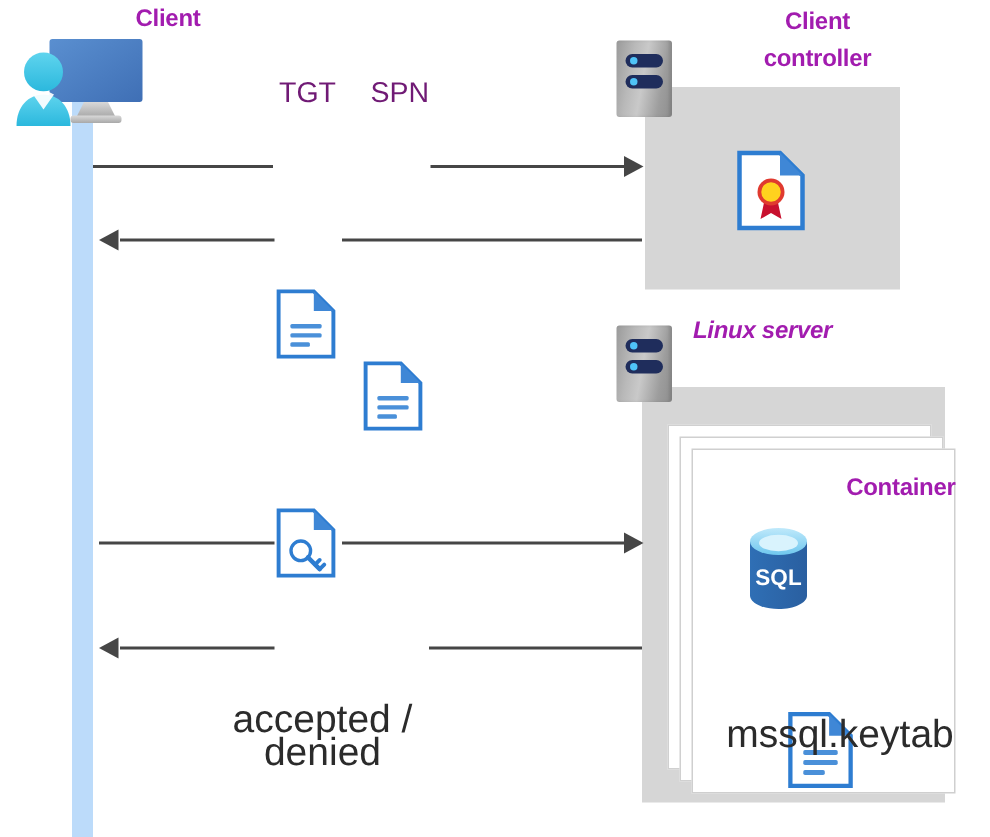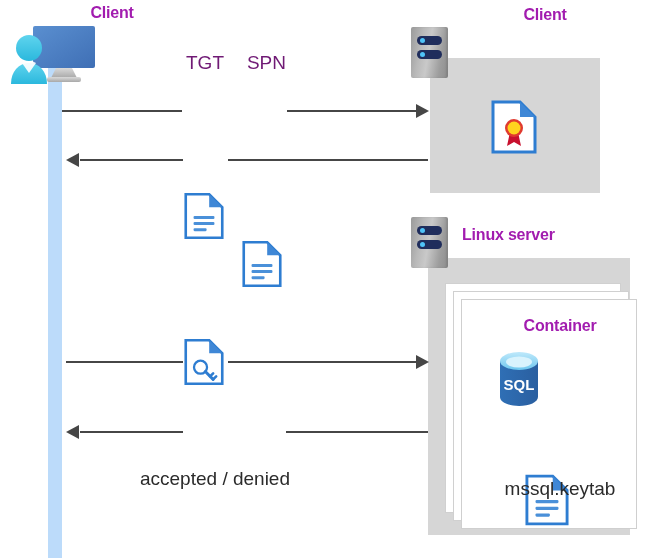--- a/index.html
+++ b/index.html
@@ -3,21 +3,21 @@
 <meta charset="utf-8">
 <style>
   html,body{margin:0;padding:0;background:#ffffff;}
   body{width:660px;height:558px;position:relative;overflow:hidden;
        font-family:"Liberation Sans","DejaVu Sans",sans-serif;color:#1a1a1a;}
   .abs{position:absolute;}
 
   
   .hdr{font-weight:bold;font-size:16px;line-height:25px;color:#a21caf;letter-spacing:-0.2px;}
   .lbl{font-size:19px;line-height:22px;color:#701a75;}
-  .lbl-dark{font-size:19px;line-height:22px;color:#2b2b2b;}
+  .lbl-dark{font-size:26px;line-height:22px;color:#2b2b2b;}
 
   
   #client-lifeline{left:48px;top:68px;width:14px;height:490px;background:#bcdbfa;}
 
   
   .grey-box{background:#d6d6d6;}
 
   
   .rack{width:37px;height:51px;border-radius:2px;
         background:linear-gradient(100deg,#9a9a9a 0%,#b9b9b9 28%,#c9c9c9 48%,#9d9d9d 78%,#8e8e8e 100%);
@@ -73,20 +73,21 @@
     <rect x="39" y="53" width="34" height="5" rx="2" fill="url(#std)"></rect>
 
     <circle cx="21" cy="24" r="13" fill="url(#prs)"></circle>
     <path d="M3 60 c0-13 8-21 18-21 c10 0 18 8 18 21 z" fill="url(#prs)"></path>
     <path d="M14 39 l7 10 l7-10 l-4-2 h-6 z" fill="#ffffff" opacity="0.92"></path>
   </svg>
 </div>
 
 <div class="abs hdr" style="left:455px;top:2px;width:180px;text-align:center;">
   <div>Client</div>
+  <div>controller</div>
 </div>
 
 <div class="abs grey-box" style="left:430px;top:58px;width:170px;height:135px;"></div>
 
 <div class="abs rack" style="left:411px;top:27px;">
   <div class="slot s1">
       <i></i>
     </div>
   <div class="slot s2">
       <i></i>
@@ -96,38 +97,38 @@
 <div class="abs doc" style="left:491px;top:100px;">
   <svg width="46" height="54" viewBox="0 0 46 54">
     <path d="M2 2 h27 l15 15 v35 h-42 z" fill="#ffffff" stroke="#2e7dd1" stroke-width="3"></path>
     <path d="M29 2 l15 15 h-15 z" fill="#3f87d6"></path>
     <path d="M19 32 l-3 14 l7-4 l7 4 l-3-14 z" fill="#c8102e"></path>
     <circle cx="23" cy="28" r="9" fill="#e03a2f"></circle>
     <circle cx="23" cy="28" r="6.5" fill="#ffd21e"></circle>
   </svg>
 </div>
 
-<div class="abs hdr" style="left:462px;top:222px;">Linux server</div>
+<div class="abs hdr" style="left:462px;top:208px;font-style:italic;">Linux server</div>
 
 <div class="abs grey-box" style="left:428px;top:258px;width:202px;height:277px;"></div>
 
 <div class="abs rack" style="left:411px;top:217px;">
   <div class="slot s1">
       <i></i>
     </div>
   <div class="slot s2">
       <i></i>
     </div>
 </div>
 
 <div class="abs card" style="left:445px;top:283px;width:174px;height:228px;"></div>
 <div class="abs card" style="left:453px;top:291px;width:174px;height:228px;"></div>
 <div class="abs card-front" style="left:461px;top:299px;width:174px;height:228px;"></div>
 
-<div class="abs hdr" style="left:461px;top:313px;width:198px;text-align:center;">Container</div>
+<div class="abs hdr" style="left:439px;top:313px;width:198px;text-align:right;">Container</div>
 
 <div class="abs" style="left:495px;top:350px;">
   <svg width="48" height="58" viewBox="0 0 48 58">
     <defs>
       <linearGradient id="sqlb" x1="0" y1="0" x2="1" y2="0">
         <stop offset="0" stop-color="#2f6fb5"></stop>
           <stop offset="1" stop-color="#2a5fa0"></stop>
       </linearGradient>
       <linearGradient id="sqlt" x1="0" y1="0" x2="0" y2="1">
         <stop offset="0" stop-color="#bfe9fb"></stop>

